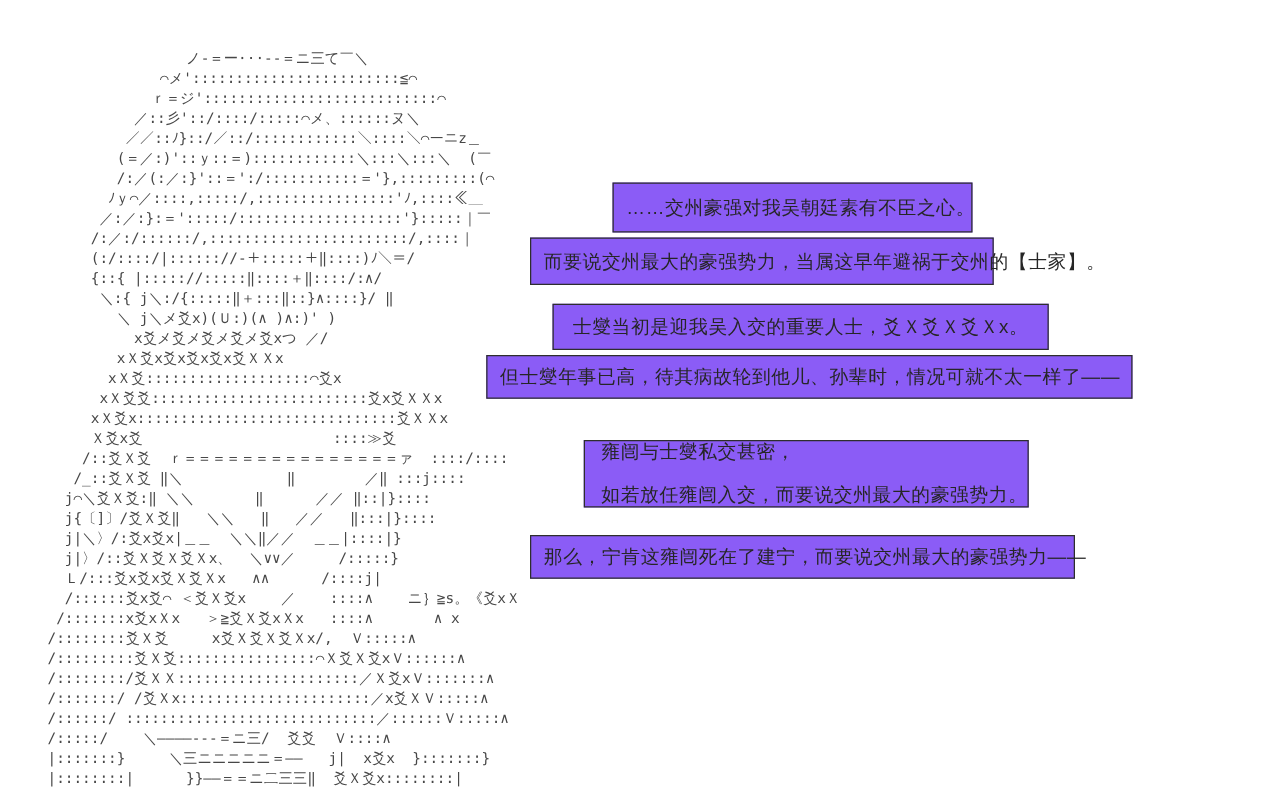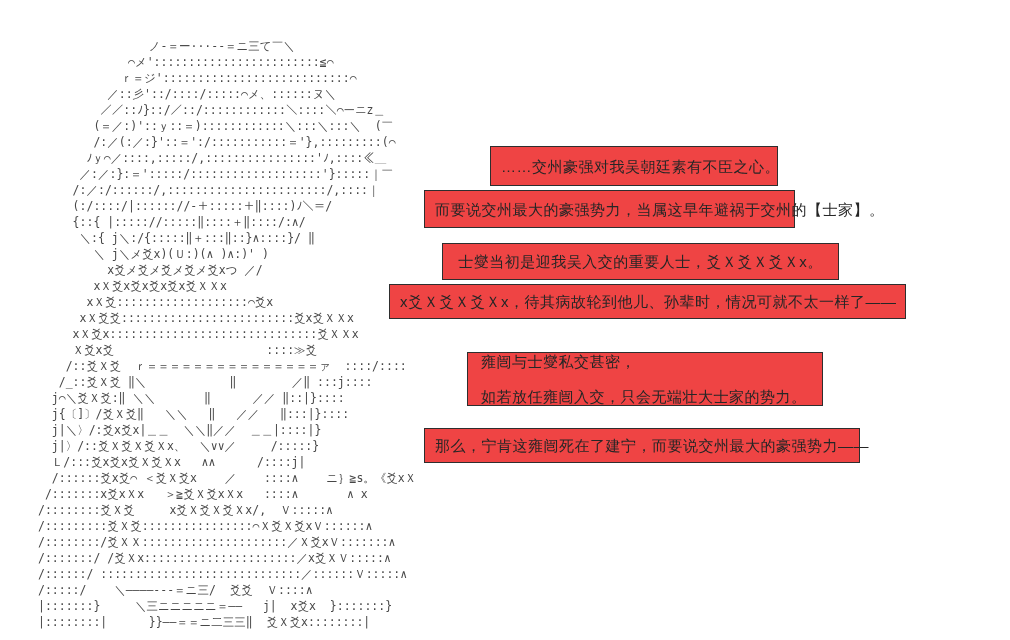--- a/index.html
+++ b/index.html
@@ -17,21 +17,21 @@
     white-space: pre;
     font-family: "DejaVu Sans Mono", monospace;
     font-size: 11.5px;
     line-height: 16px;
     color: #474747;
     letter-spacing: 0;
   }
   .dbox {
     position: absolute;
     border: 1.5px solid #2e2e2e;
-    background: #ef4444;
+    background: #8b5cf6;
     color: #262626;
     display: flex;
     flex-direction: column;
     justify-content: center;
     font-size: 15px;
     line-height: 19px;
     letter-spacing: 0.5px;
     box-sizing: border-box;
   }
   .dbox .line { padding: 0 10px; white-space: nowrap; }
@@ -85,23 +85,23 @@
 
 <div class="dbox center" style="left:424px; top:190px; width:371px; height:38px;">
   <div class="line">而要说交州最大的豪强势力，当属这早年避祸于交州的【士家】。</div>
 </div>
 
 <div class="dbox center" style="left:442px; top:243px; width:397px; height:37px;">
   <div class="line">士燮当初是迎我吴入交的重要人士，爻Ｘ爻Ｘ爻Ｘx。</div>
 </div>
 
 <div class="dbox center" style="left:389px; top:284px; width:517px; height:35px;">
-  <div class="line">x爻Ｘ爻Ｘ爻Ｘx，待其病故轮到他儿、孙辈时，情况可就不太一样了——</div>
+  <div class="line">但士燮年事已高，待其病故轮到他儿、孙辈时，情况可就不太一样了——</div>
 </div>
 
 <div class="dbox leftal" style="left:467px; top:352px; width:356px; height:54px;gap:16px;">
   <div class="line">雍闿与士燮私交甚密，</div>
-  <div class="line">如若放任雍闿入交，只会无端壮大士家的势力。</div>
+  <div class="line">如若放任雍闿入交，而要说交州最大的豪强势力。</div>
 </div>
 
 <div class="dbox center" style="left:424px; top:428px; width:436px; height:35px;">
   <div class="line">那么，宁肯这雍闿死在了建宁，而要说交州最大的豪强势力——</div>
 </div>
 
 </body></html>

